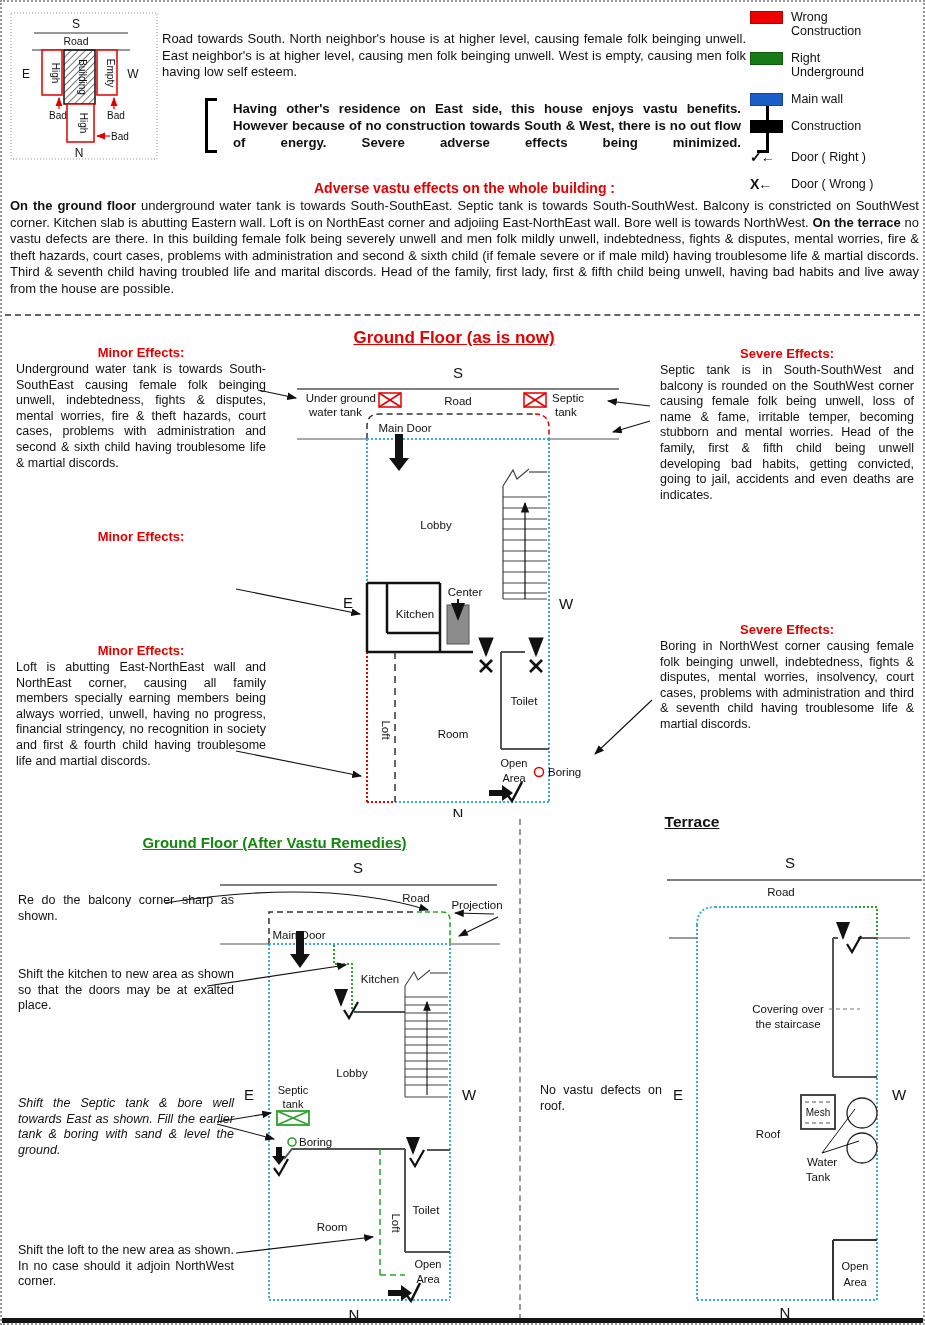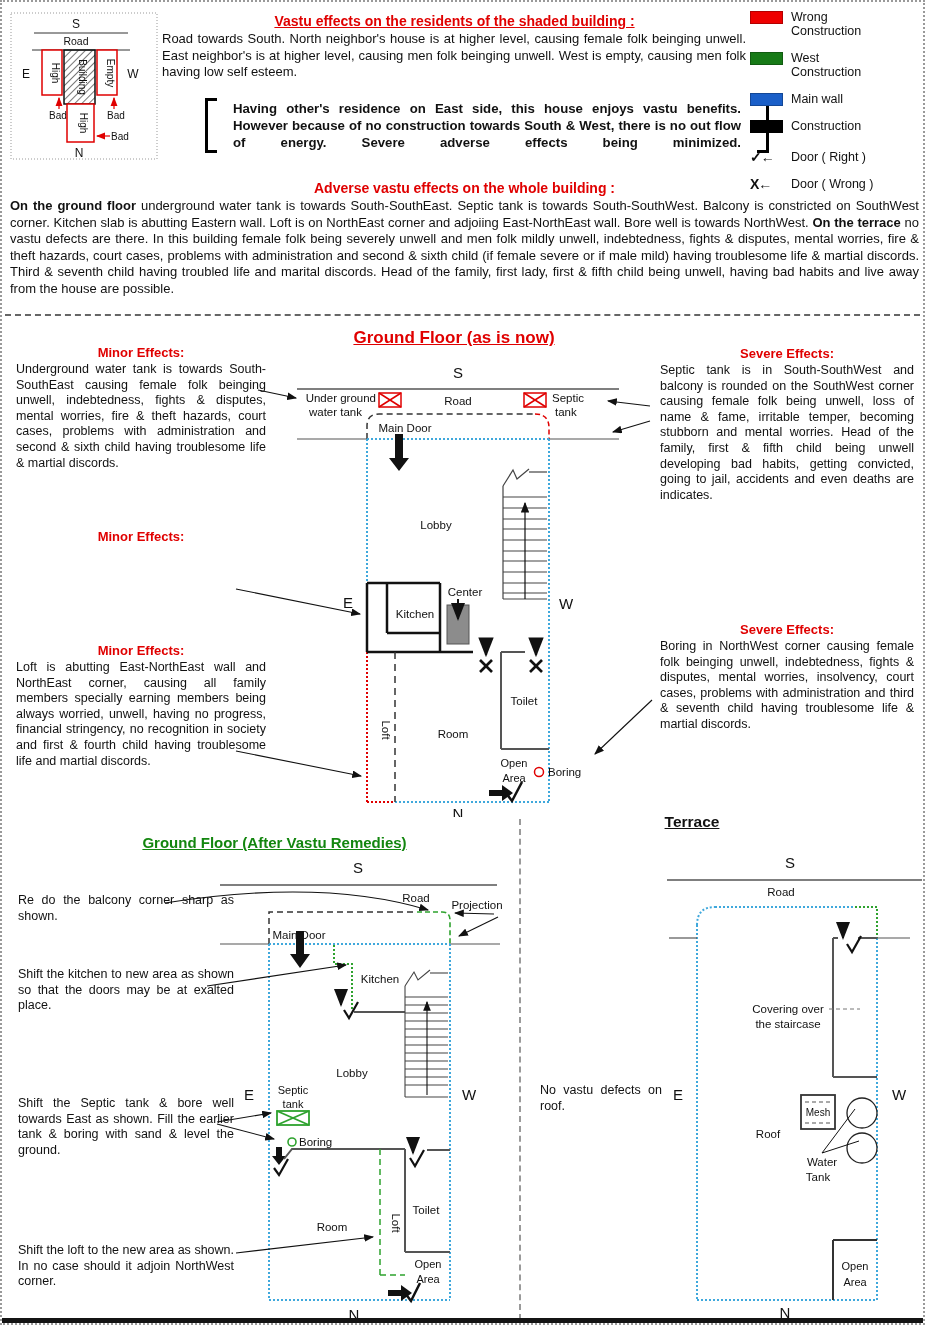--- a/index.html
+++ b/index.html
@@ -71,32 +71,31 @@
       <line x1="100" y1="124" x2="87" y2="124" marker-end="url(#ahr)"></line>
     </g>
     <text x="48" y="107" text-anchor="middle" font-size="10" fill="#e00000">Bad</text>
     <text x="106" y="107" text-anchor="middle" font-size="10" fill="#e00000">Bad</text>
     <rect x="57" y="92" width="27" height="38" fill="#fff" stroke="#e00000" stroke-width="1.5"></rect>
     <text x="70" y="111" transform="rotate(90 70 111)" text-anchor="middle" font-size="10">High</text>
     <text x="101" y="128" font-size="10" fill="#e00000">Bad</text>
     <text x="69" y="145" text-anchor="middle" font-size="12">N</text>
   </svg>
 
-  <div class="abs ctr bold und red" style="left:160px;top:11px;width:585px;font-size:14px;">Vastu effects on the residents of the shaded building :</div>
   <div class="abs jt body13" style="left:160px;top:29px;width:584px;">Road towards South. North neighbor's house is at higher level, causing female folk beinging unwell. East neighbor's is at higher level, causing men folk beinging unwell. West is empty, causing men folk having low self esteem.</div>
   <div class="abs bracket" style="left:203px;top:96px;width:508px;">Having other's residence on East side, this house enjoys vastu benefits. However because of no construction towards South &amp; West, there is no out flow of energy. Severe adverse effects being minimized.</div>
 
   <div class="abs legend" style="left:748px;top:8px;width:172px;">
     <div class="lrow">
       <div class="sw sw-red"></div>
       <div style="width:95px">Wrong Construction</div>
     </div>
     <div class="lrow">
       <div class="sw sw-grn"></div>
-      <div style="width:95px">West Construction</div>
+      <div style="width:95px">Right Underground</div>
     </div>
     <div class="lrow">
       <div class="sw sw-blu"></div>
       <div>Main wall</div>
     </div>
     <div class="lrow">
       <div class="sw sw-blk"></div>
       <div>Construction</div>
     </div>
     <div class="lrow" style="margin-top:4px">
@@ -266,21 +265,21 @@
     </g>
   </svg>
 
   <div class="vsep" style="left:517px;top:817px;height:501px;"></div>
 
   <div class="abs ctr bold und grn" style="left:95px;top:832px;width:355px;font-size:15px;text-align:center;">Ground Floor (After Vastu Remedies)</div>
   <div class="abs ctr bold und" style="left:640px;top:811px;width:100px;font-size:15.5px;">Terrace</div>
 
   <div class="abs jt body125" style="left:16px;top:891px;width:216px;">Re do the balcony corner sharp as shown.</div>
   <div class="abs jt body125" style="left:16px;top:965px;width:216px;">Shift the kitchen to new area as shown so that the doors may be at exalted place.</div>
-  <div class="abs jt body125" style="left:16px;top:1094px;width:216px;">Shift the Septic tank &amp; bore well towards East as shown. Fill the earlier tank &amp; boring with sand &amp; level the ground.</div>
+  <div class="abs jt body125" style="left:16px;top:1094px;width:216px;font-style:italic;">Shift the Septic tank &amp; bore well towards East as shown. Fill the earlier tank &amp; boring with sand &amp; level the ground.</div>
   <div class="abs jt body125" style="left:16px;top:1241px;width:216px;">Shift the loft to the new area as shown. In no case should it adjoin NorthWest corner.</div>
 
   <div class="abs body125" style="left:538px;top:1081px;width:122px;text-align:justify;">No vastu defects on roof.</div>
 
   <svg style="left:0;top:815px;" width="925" height="510" viewBox="0 815 925 510">
     <defs>
       <marker id="ah2" markerWidth="9" markerHeight="7" refX="8" refY="3.5" orient="auto">
         <path d="M0,0 L9,3.5 L0,7 Z" fill="#111"></path>
       </marker>
     </defs>

